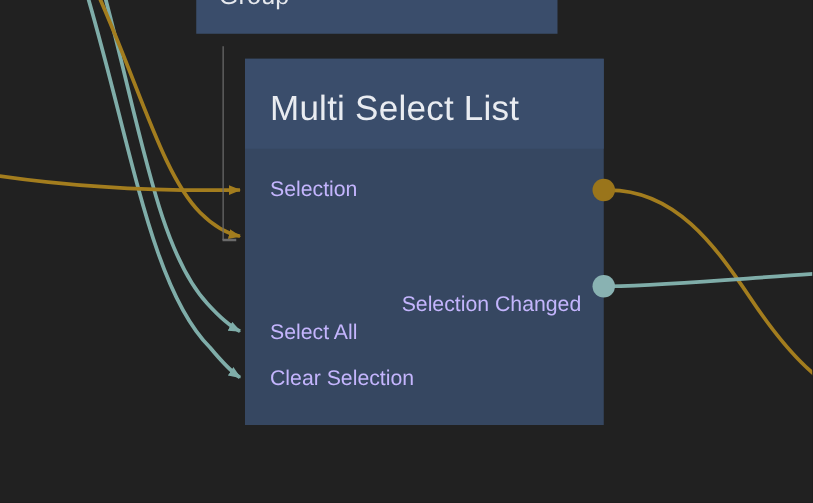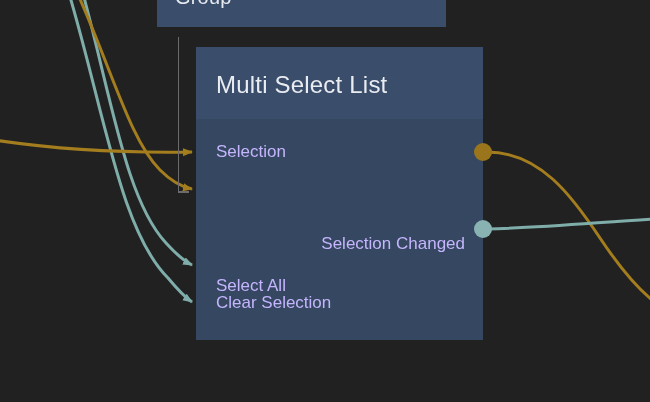--- a/index.html
+++ b/index.html
@@ -75,21 +75,21 @@
     left: 0;
     top: 0;
     width: 100%;
     height: 72px;
     background: #3a4d6b;
   }
   #msl-node .node-title {
     position: absolute;
     left: 20px;
     top: 24px;
-    font-size: 24px;
+    font-size: 28px;
     color: #e9ecf1;
     letter-spacing: 0.2px;
     white-space: nowrap;
   }
   .port-row {
     position: absolute;
     left: 0;
     width: 100%;
     height: 22px;
     line-height: 22px;
@@ -157,21 +157,21 @@
 
     <div class="port-row" style="top:94px;">
       <span class="port-label in">Selection</span>
     </div>
 
 
     <div class="port-row" style="top:186px;">
       <span class="port-label out">Selection Changed</span>
     </div>
 
-    <div class="port-row" style="top:208px;margin-top:20px;">
+    <div class="port-row" style="top:208px;">
       <span class="port-label in">Select All</span>
     </div>
 
     <div class="port-row" style="top:245px;">
       <span class="port-label in">Clear Selection</span>
     </div>
 
     <div class="port-dot gold" style="left:278px; top:96px;"></div>
     <div class="port-dot teal" style="left:278px; top:173px;"></div>
 

